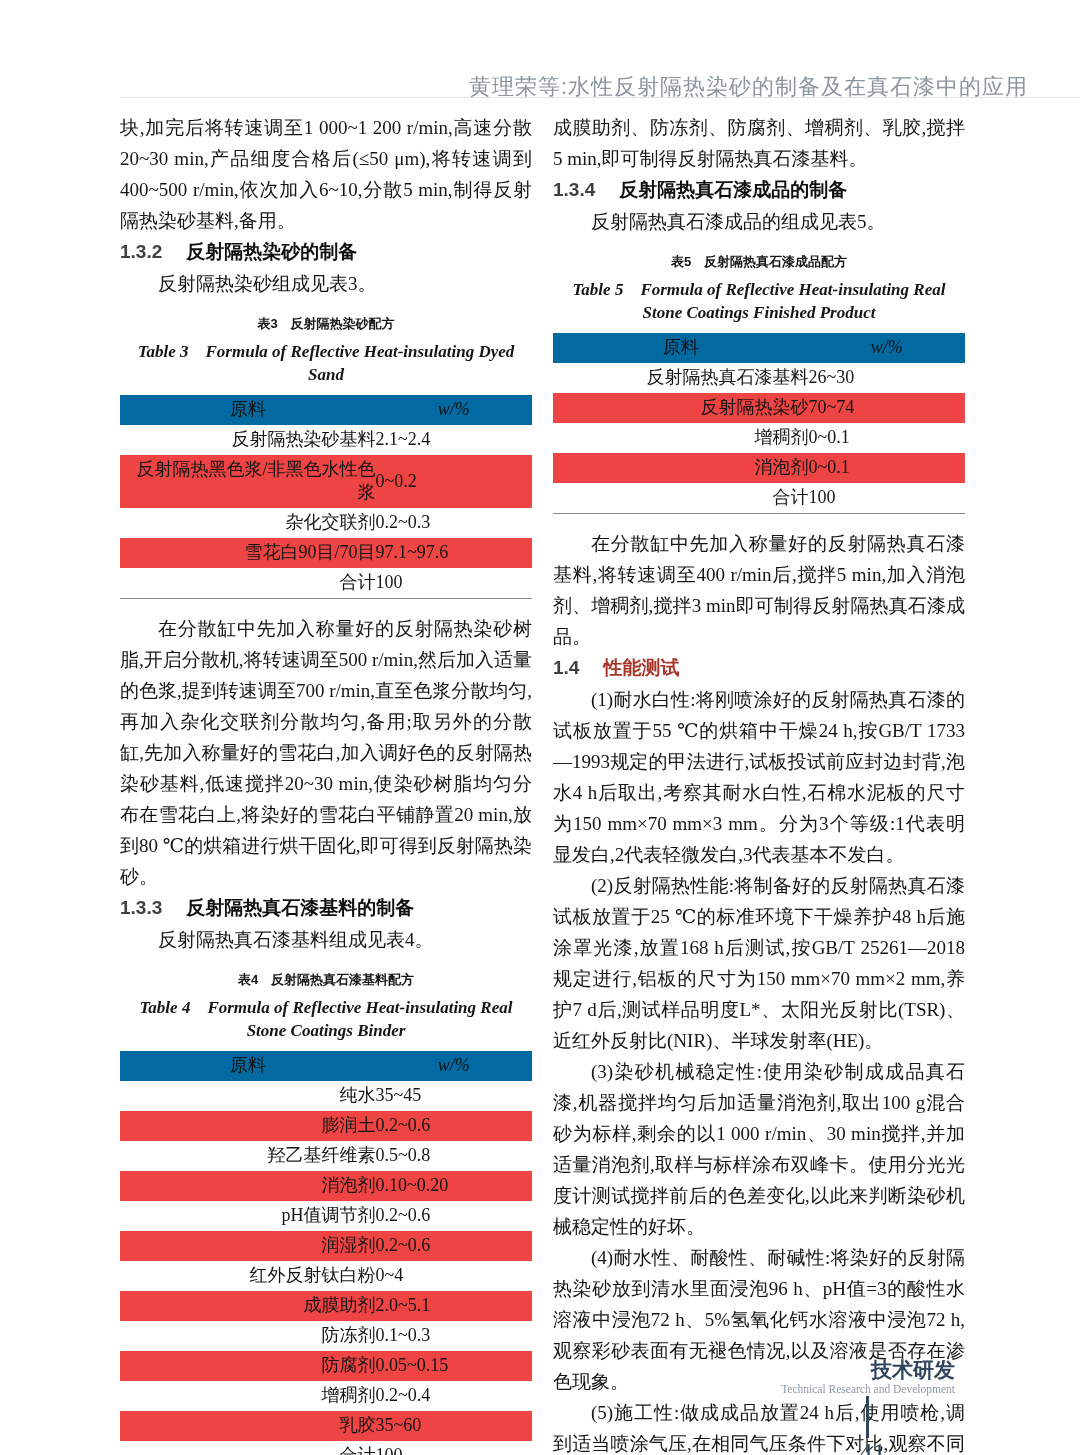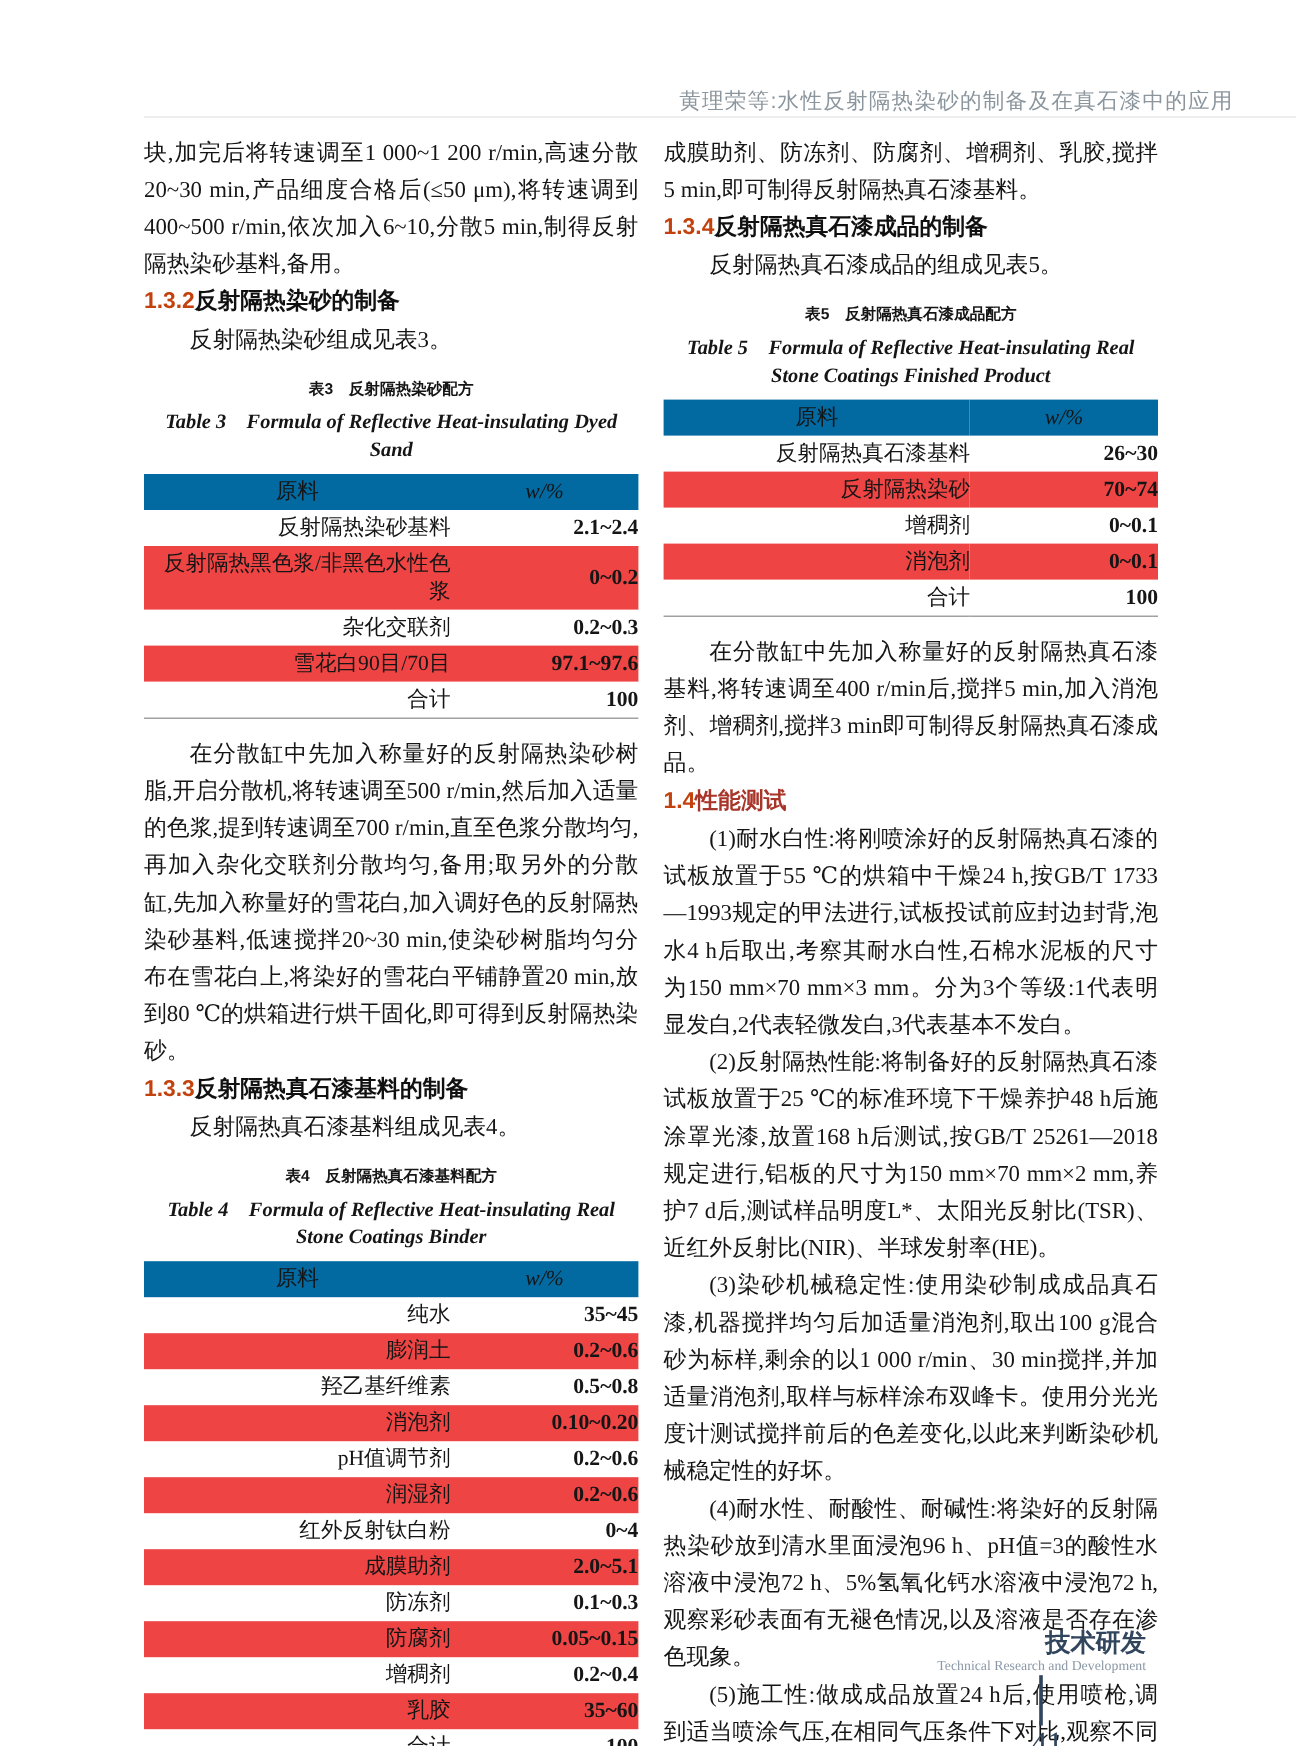--- a/index.html
+++ b/index.html
@@ -10,21 +10,21 @@
     font-family:"Liberation Serif","DejaVu Serif",serif;
     color:#151515;
     position:relative;
     overflow:hidden;
   }
 
   
   .running-head {
     position:absolute; top:72px; right:52px;
     font-family:"Liberation Sans","DejaVu Sans",sans-serif;
-    font-size:18px; color:#8b959d; letter-spacing:1px;
+    font-size:22px; color:#8b959d; letter-spacing:1px;
   }
   .head-rule {
     position:absolute; top:97px; left:120px; right:0;
     height:1px; background:#e3e3e3;
   }
 
   
   .content {
     position:absolute; top:112px; left:120px; width:845px;
     display:flex; gap:21px;
@@ -35,21 +35,21 @@
     font-size:19px; line-height:31px; margin:0;
     text-align:justify;
   }
   .indent { text-indent:2em; }
 
   .sec {
     font-family:"Liberation Sans","DejaVu Sans",sans-serif;
     font-weight:bold; font-size:19px; line-height:32px; margin:0;
     color:#101010;
   }
-  .sec .sec-num { color:#c2410c; margin-right:0; }
+  .sec .sec-num { color:#404040; margin-right:24px; }
   .sec.red-all .sec-title { color:#a8352a; }
 
   
   .tbl-block { margin:12px 0 14px 0; }
   .tbl-caption-cn {
     text-align:center; font-family:"Liberation Sans","DejaVu Sans",sans-serif;
     font-weight:bold; font-size:13px; line-height:26px; margin-top:10px;
   }
   .tbl-caption-en {
     text-align:center; font-family:"Liberation Serif","DejaVu Serif",serif;
@@ -60,21 +60,21 @@
     border-bottom:1.5px solid #8a8a8a;
   }
   table.formula th, table.formula td {
     font-size:18px; line-height:23px; padding:3px 0 4px 0;
     font-weight:normal;
   }
   table.formula thead tr { background:#0369a1; }
   table.formula th.c-material { text-align:center; width:62%; }
   table.formula th.c-w { text-align:center; width:38%; font-style:italic; }
   table.formula td.c-material { text-align:right; padding-left:15px; }
-  table.formula td.c-w { text-align:right;font-weight:bold; }
+  table.formula td.c-w { text-align:left; }
   table.formula tr.alt { background:#ef4444; }
 
   
   .footer {
     position:absolute; right:116px; top:1358px;
     display:flex; align-items:center;flex-direction:column;
   }
   .footer-text { text-align:right; margin-right:9px; }
   .footer-cn {
     font-family:"Liberation Sans","DejaVu Sans",sans-serif;

